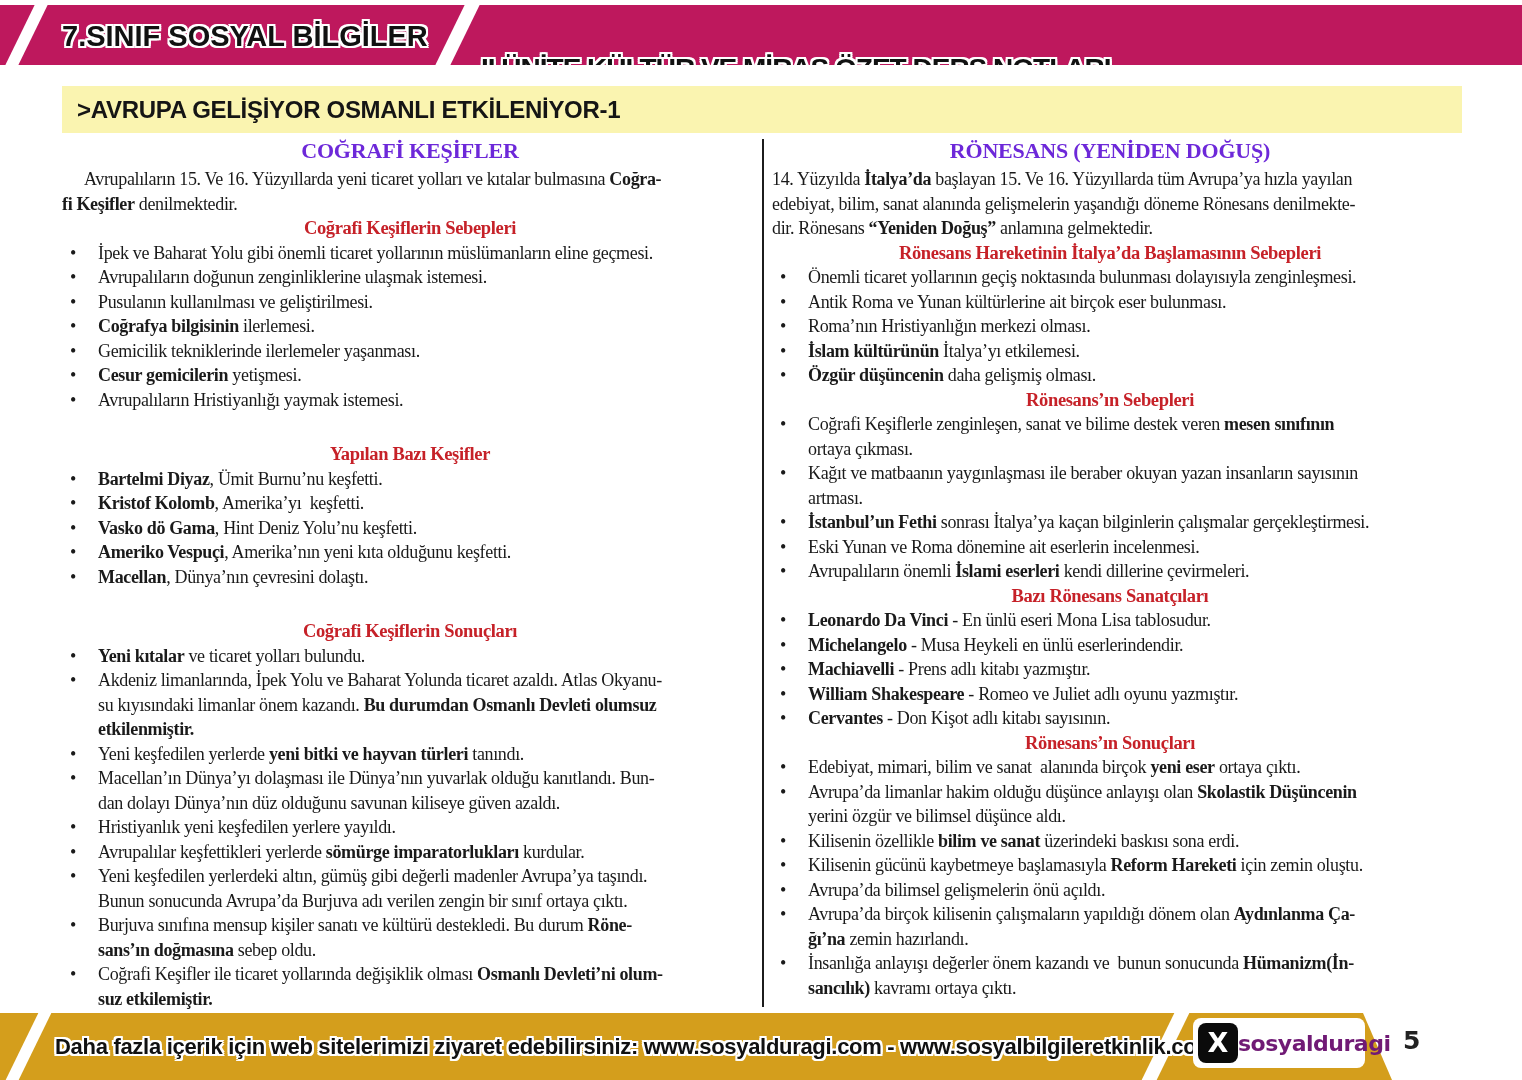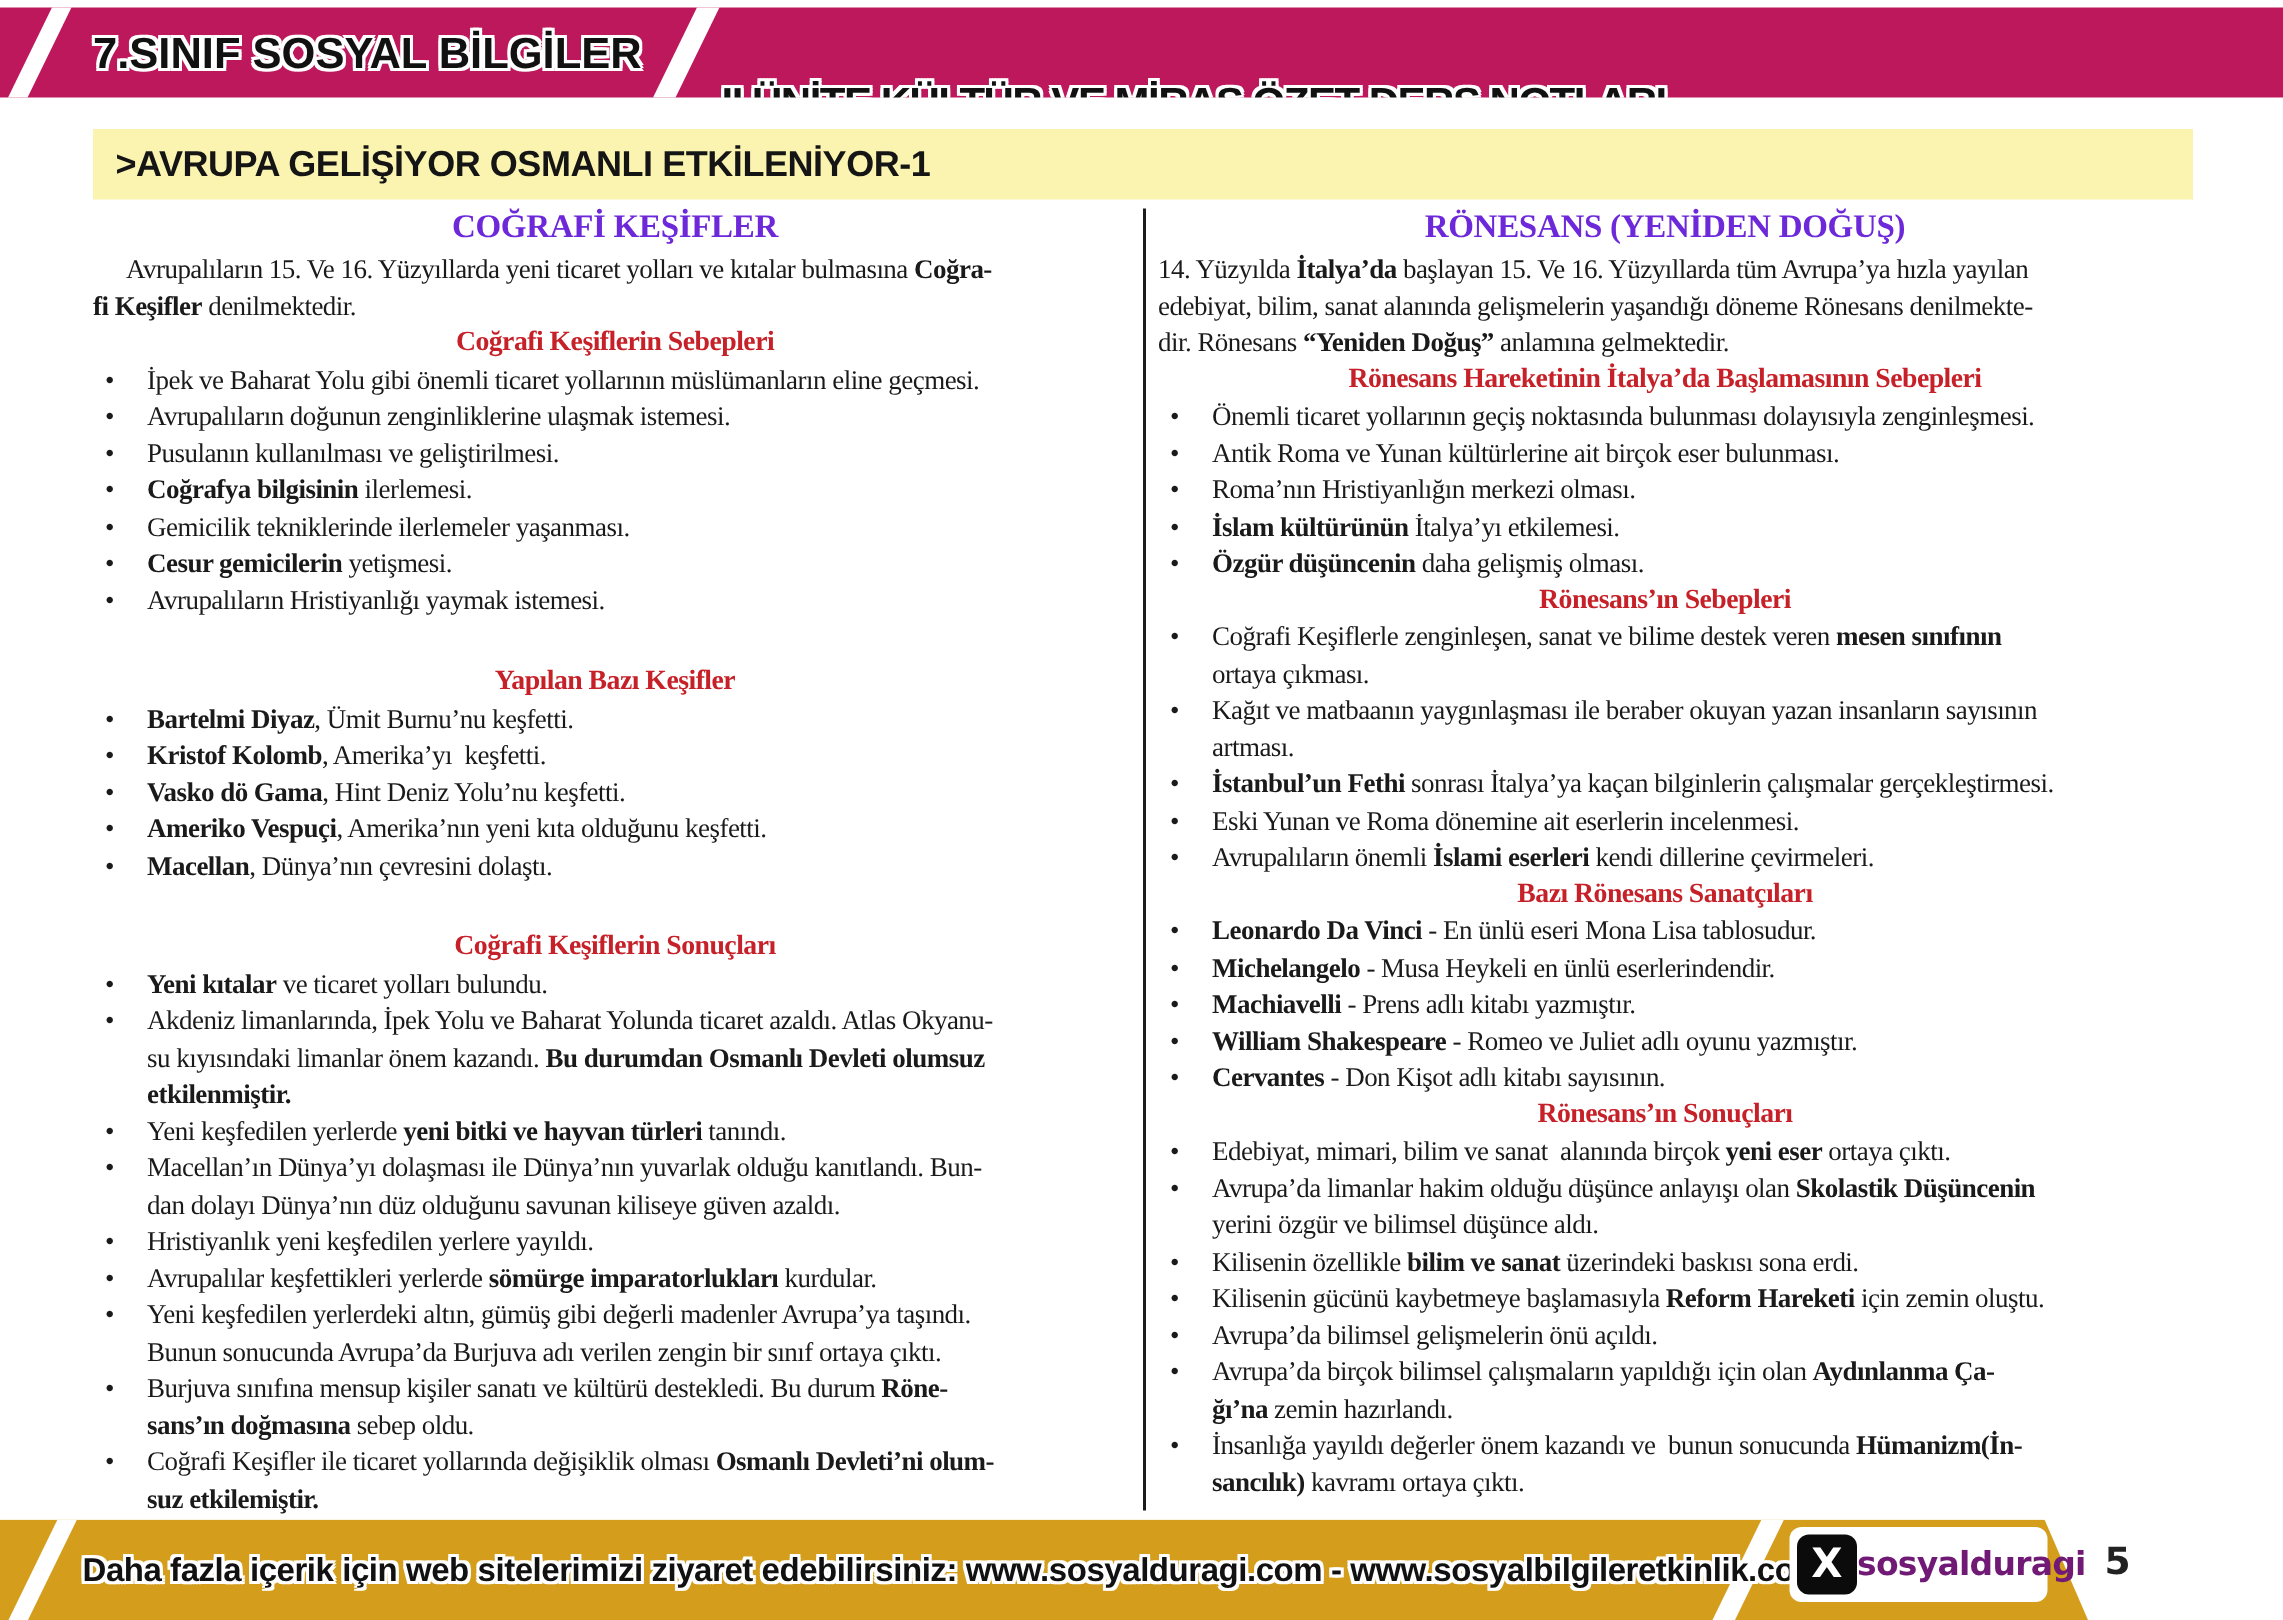--- a/index.html
+++ b/index.html
@@ -299,26 +299,26 @@
         <div class="li">
           <div class="li-marker">•</div>
           <div class="li-text"><span>Kilisenin gücünü kaybetmeye başlamasıyla </span><span class="b">Reform Hareketi</span><span> için zemin oluştu.</span></div>
         </div>
         <div class="li">
           <div class="li-marker">•</div>
           <div class="li-text"><span>Avrupa’da bilimsel gelişmelerin önü açıldı.</span></div>
         </div>
         <div class="li">
           <div class="li-marker">•</div>
-          <div class="li-text"><span>Avrupa’da birçok bilimsel çalışmaların yapıldığı için olan </span><span class="b">Aydınlanma Ça-
+          <div class="li-text"><span>Avrupa’da birçok kilisenin çalışmaların yapıldığı dönem olan </span><span class="b">Aydınlanma Ça-
 ğı’na</span><span> zemin hazırlandı.</span></div>
         </div>
         <div class="li">
           <div class="li-marker">•</div>
-          <div class="li-text"><span>İnsanlığa yayıldı değerler önem kazandı ve  bunun sonucunda </span><span class="b">Hümanizm(İn-
+          <div class="li-text"><span>İnsanlığa anlayışı değerler önem kazandı ve  bunun sonucunda </span><span class="b">Hümanizm(İn-
 sancılık)</span><span> kavramı ortaya çıktı.</span></div>
         </div>
       </div>
   </div>
 
   <div class="footer">
     <div class="stripe f1"></div>
     <div class="stripe f2"></div>
     <div class="footer-text">Daha fazla içerik için web sitelerimizi ziyaret edebilirsiniz: www.sosyalduragi.com - www.sosyalbilgileretkinlik.com</div>
   </div>

